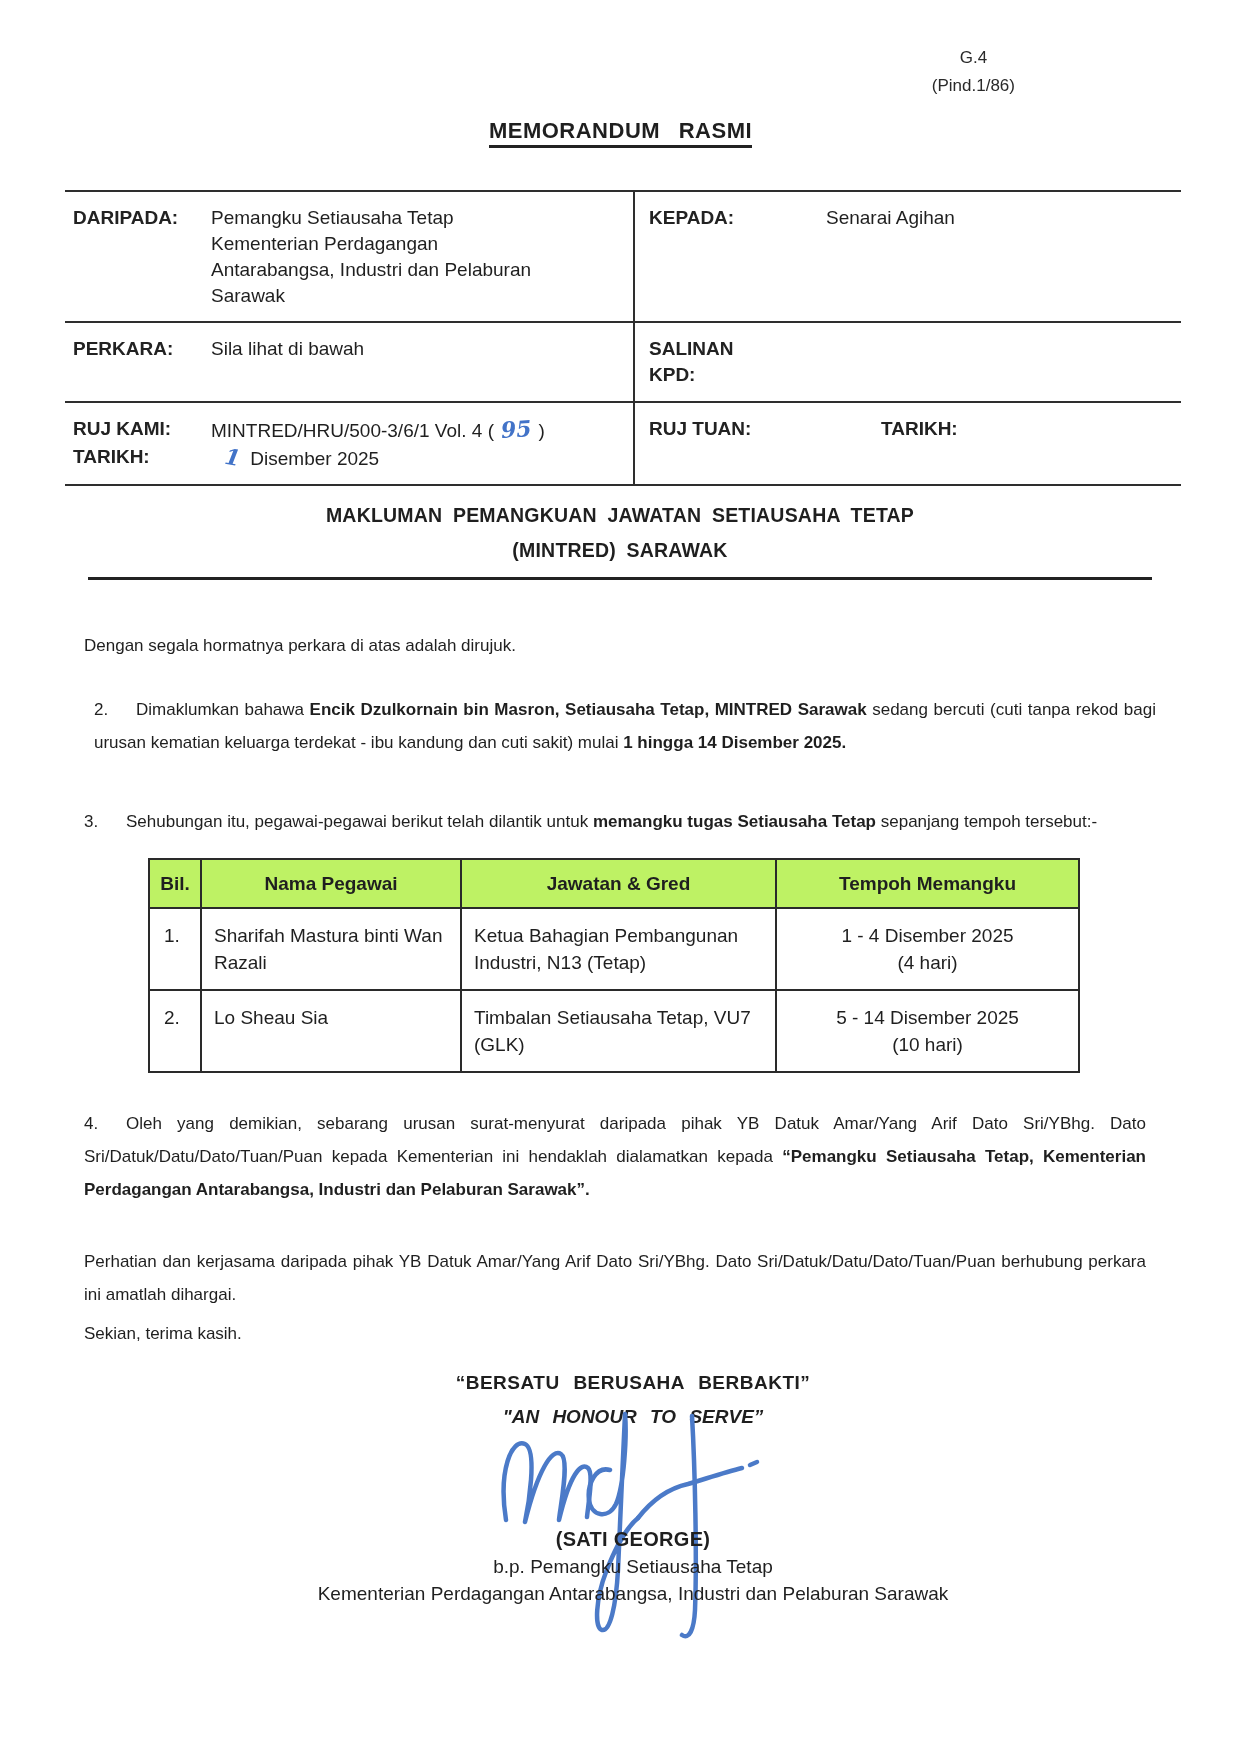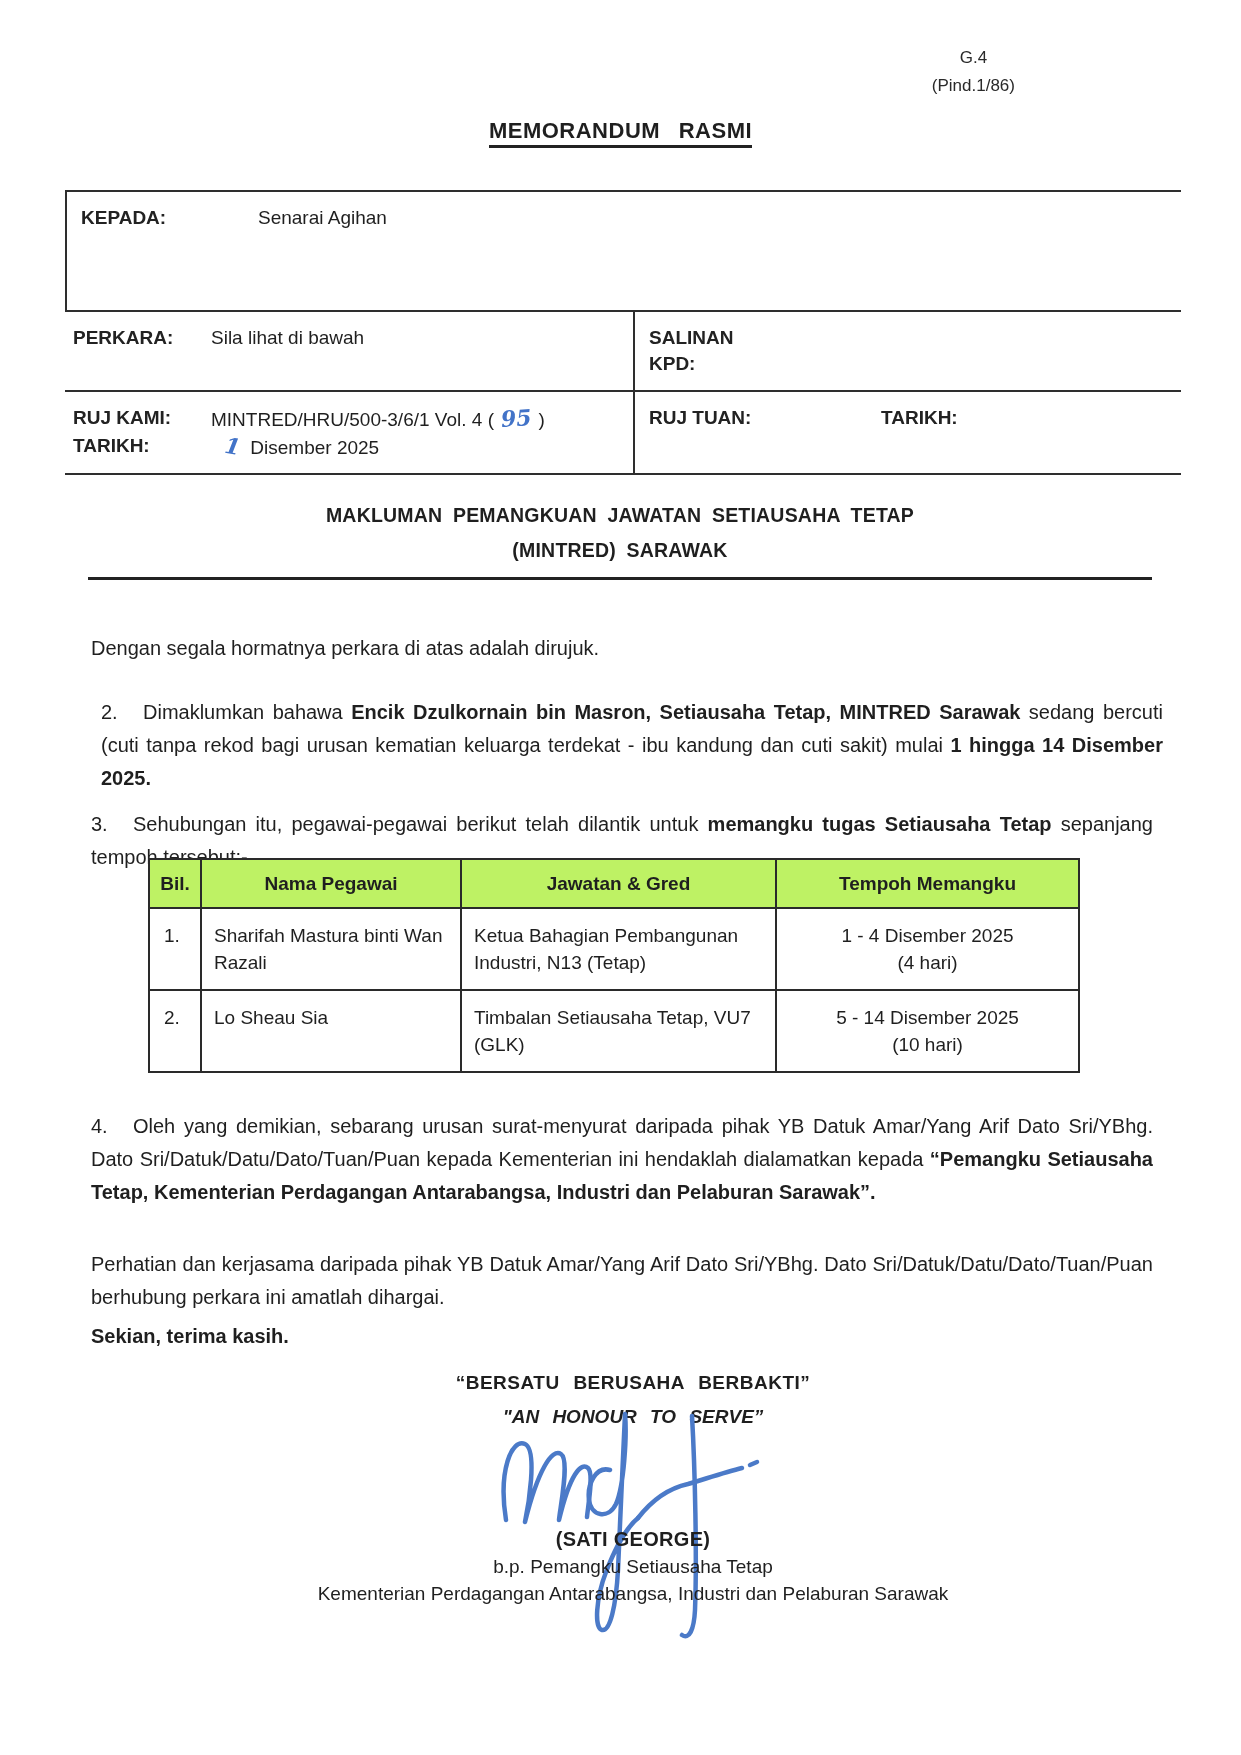--- a/index.html
+++ b/index.html
@@ -38,30 +38,30 @@
     font-weight:600; display:inline-block; }
   .hand-95 { font-size:22px; transform:rotate(-4deg); margin:0 7px; }
   .hand-1 { font-size:22px; transform:rotate(10deg); margin:0 10px 0 14px; }
 
   
   .subject { position:absolute; top:498px; left:88px; width:1064px; text-align:center;
     font-weight:bold; font-size:19.5px; line-height:35px; letter-spacing:.2px;
     word-spacing:5px; border-bottom:3px solid #222; padding-bottom:9px; }
 
   
-  .para { position:absolute; left:91px; width:1062px; font-size:20px; line-height:33px; }
+  .para { position:absolute; left:84px; width:1062px; font-size:17px; line-height:33px; }
   .j { text-align:justify; }
   .num { display:inline-block; width:42px; }
   .bd { font-weight:bold; }
   .salutation { top:612px; }
   .p2 { top:676px;margin-left:10px; }
   .p3 { top:788px; }
   .p4 { top:1090px; }
   .p5 { top:1228px; }
-  .closing { top:1300px;font-weight:bold; }
+  .closing { top:1300px; }
 
   
   .officers { position:absolute; top:858px; left:148px; border-collapse:collapse;
     font-size:19px; }
   .officers th, .officers td { border:2px solid #2a2a2a; line-height:27px;
     vertical-align:top; box-sizing:border-box; }
   .officers th { background:#bef264; text-align:center; font-weight:bold;
     padding:10px 6px; }
   .officers td { padding:13px 12px; }
   .col-bil { width:52px; } .col-nama { width:260px; }
@@ -88,20 +88,27 @@
     <div>G.4</div>
     <div>(Pind.1/86)</div>
   </div>
 
   <div class="memo-title">
     <span class="tt">MEMORANDUM RASMI</span>
   </div>
 
   <div class="hdr-table">
     <div class="hdr-row r1">
+      <div class="hdr-cell pair">
+        <span class="lbl">DARIPADA:</span>
+        <span class="pre">Pemangku Setiausaha Tetap
+Kementerian Perdagangan
+Antarabangsa, Industri dan Pelaburan
+Sarawak</span>
+      </div>
       <div class="hdr-cell rt pair-r">
         <span class="lbl">KEPADA:</span>
         <span>Senarai Agihan</span>
       </div>
     </div>
     <div class="hdr-row r2">
       <div class="hdr-cell pair">
         <span class="lbl">PERKARA:</span>
         <span>Sila lihat di bawah</span>
       </div>

